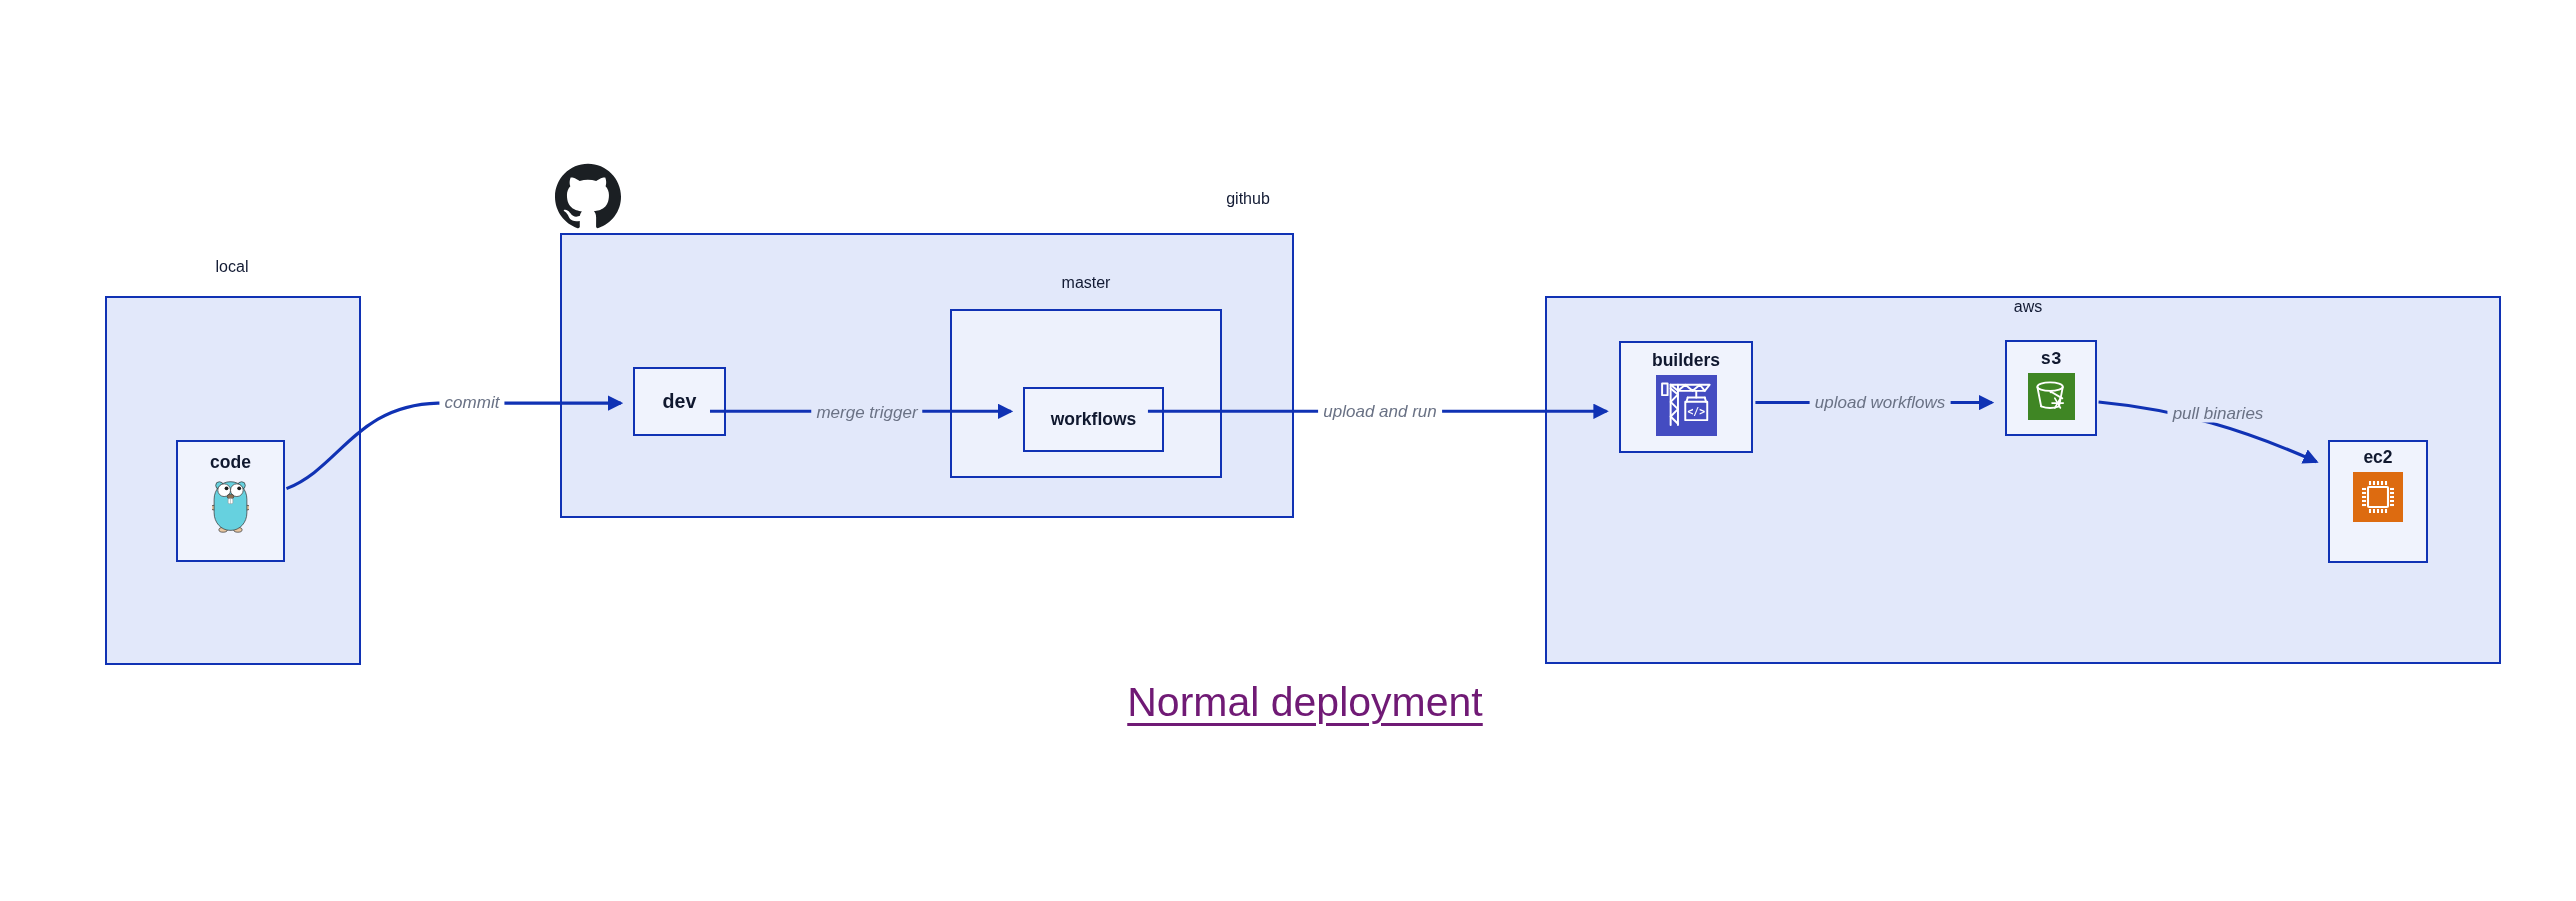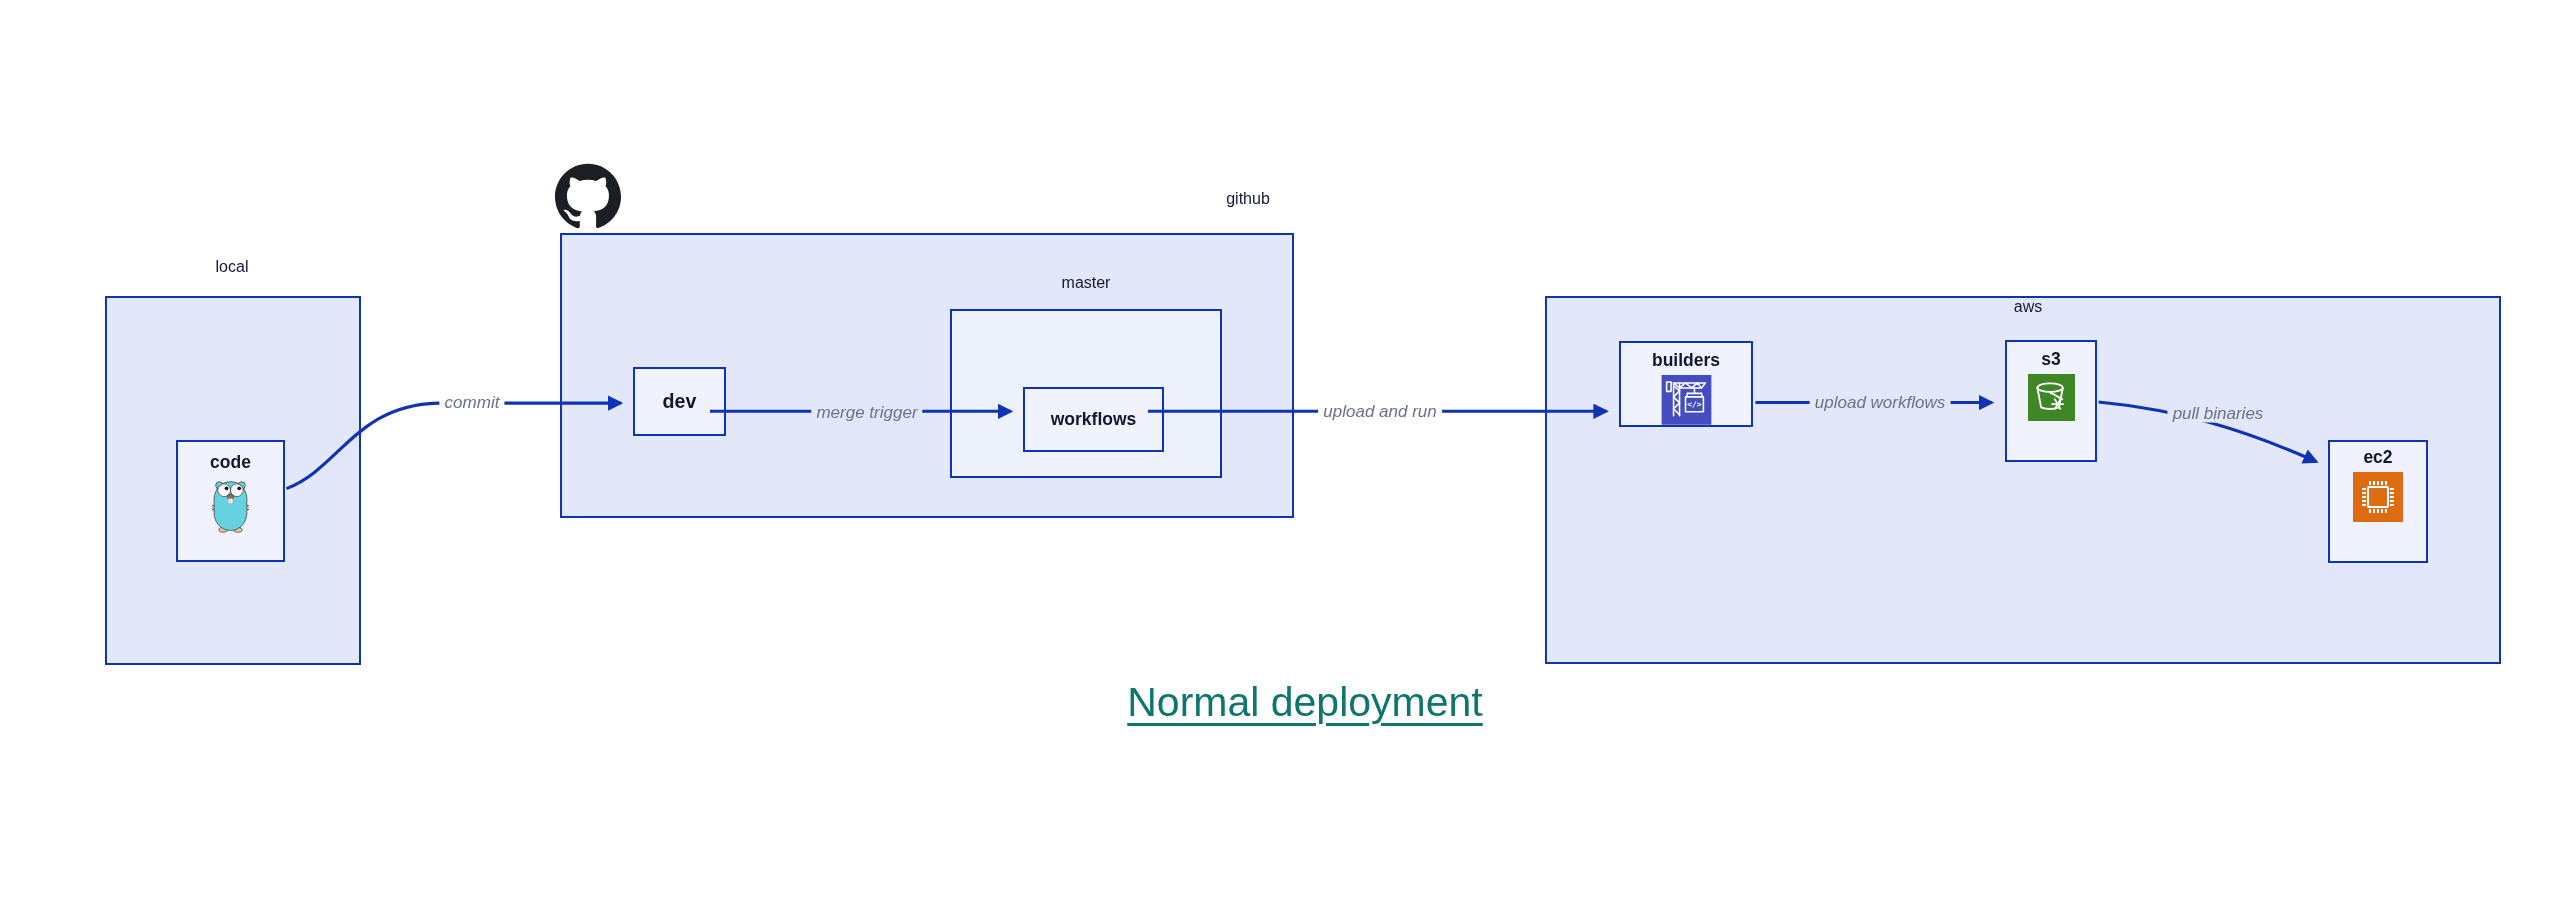--- a/index.html
+++ b/index.html
@@ -21,42 +21,42 @@
   .glabel--aws{left:2028px;top:258px;margin-top:40px;}
 
   
   .node{position:absolute;box-sizing:border-box;background:#F0F3FD;border:2.1px solid #1032B4;
         display:flex;flex-direction:column;align-items:center;}
   .node-label{font-weight:700;color:#10182F;font-size:17.5px;white-space:nowrap;}
   .node--code{left:176px;top:440px;width:109px;height:122px;padding-top:10px;}
   .node--dev{left:633px;top:367px;width:93px;height:69px;justify-content:center;}
   .node--dev .node-label{font-size:19.6px;}
   .node--workflows{left:1023px;top:387px;width:141px;height:65px;justify-content:center;}
-  .node--builders{left:1619px;top:341px;width:134px;height:86px;padding-top:7.2px;}
-  .node--s3{left:2005px;top:340px;width:92px;height:122px;padding-top:7.2px;}
+  .node--builders{left:1619px;top:341px;width:134px;height:112px;padding-top:7.2px;}
+  .node--s3{left:2005px;top:340px;width:92px;height:96px;padding-top:7.2px;font-family:Liberation Mono, monospace;}
   .node--ec2{left:2328px;top:440px;width:100px;height:123px;padding-top:5px;}
   .node-icon{margin-top:4.1px;display:block;}
 
   
   .edges-svg{position:absolute;left:0;top:0;width:2604px;height:902px;pointer-events:none;}
 
   .edge-label{position:absolute;transform:translate(-50%,-50%);font-style:italic;font-size:17px;
               color:#6A7285;white-space:nowrap;padding:1px 5.2px;line-height:1;}
   .edge-label--on-white{background:#ffffff;}
   .edge-label--on-lav{background:#E2E8FA;}
   .elabel--commit{left:472px;top:402px;}
   .elabel--merge{left:867px;top:412px;}
   .elabel--uploadrun{left:1380px;top:411px;}
   .elabel--uploadbin{left:1880px;top:402px;}
   .elabel--pullbin{left:2218px;top:413px;}
 
   .github-logo{position:absolute;left:555px;top:163px;width:66px;height:66px;}
 
   .diagram-title{position:absolute;left:1305px;top:679px;transform:translateX(-50%);
-                 font-size:41px;font-weight:500;color:#0f766e;white-space:nowrap;
+                 font-size:41px;font-weight:500;color:#701a75;white-space:nowrap;
                  text-decoration:underline;text-decoration-thickness:3.1px;text-underline-offset:7.2px;}
 </style>
 </head>
 <body>
 
 <div class="canvas">
 
   <div class="group group--local"></div>
   <div class="group group--github"></div>
   <div class="group group--master"></div>

